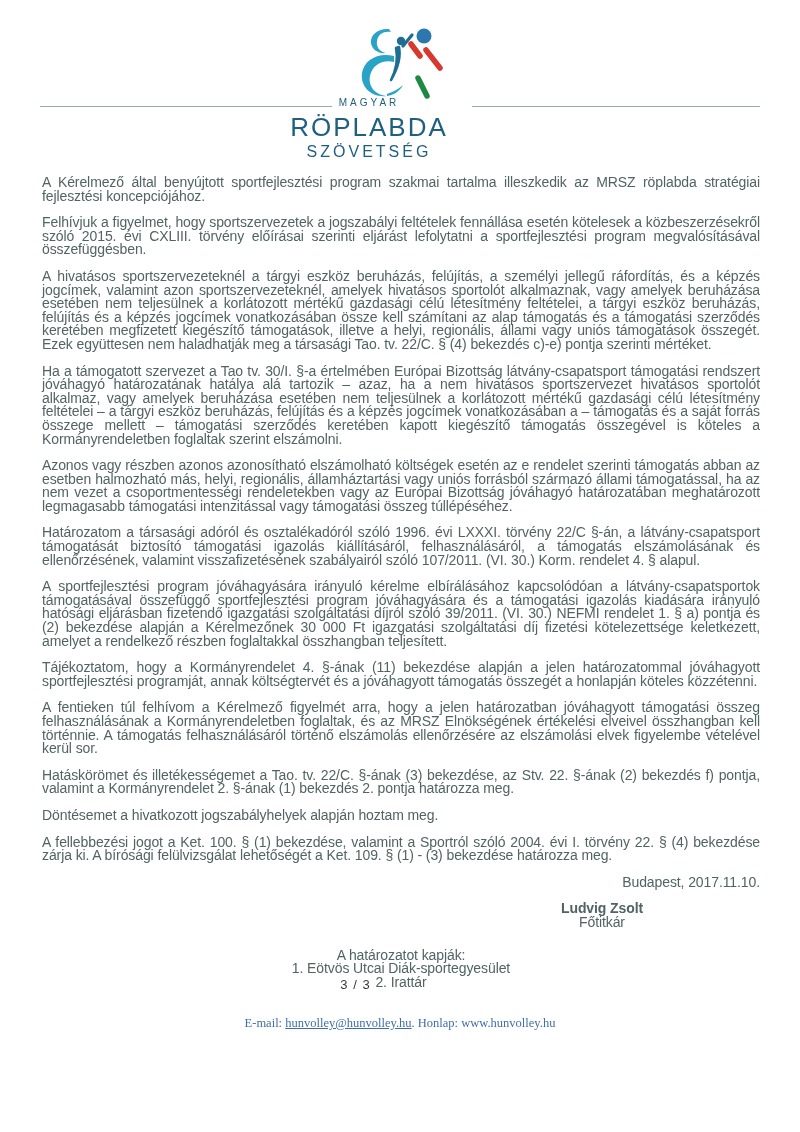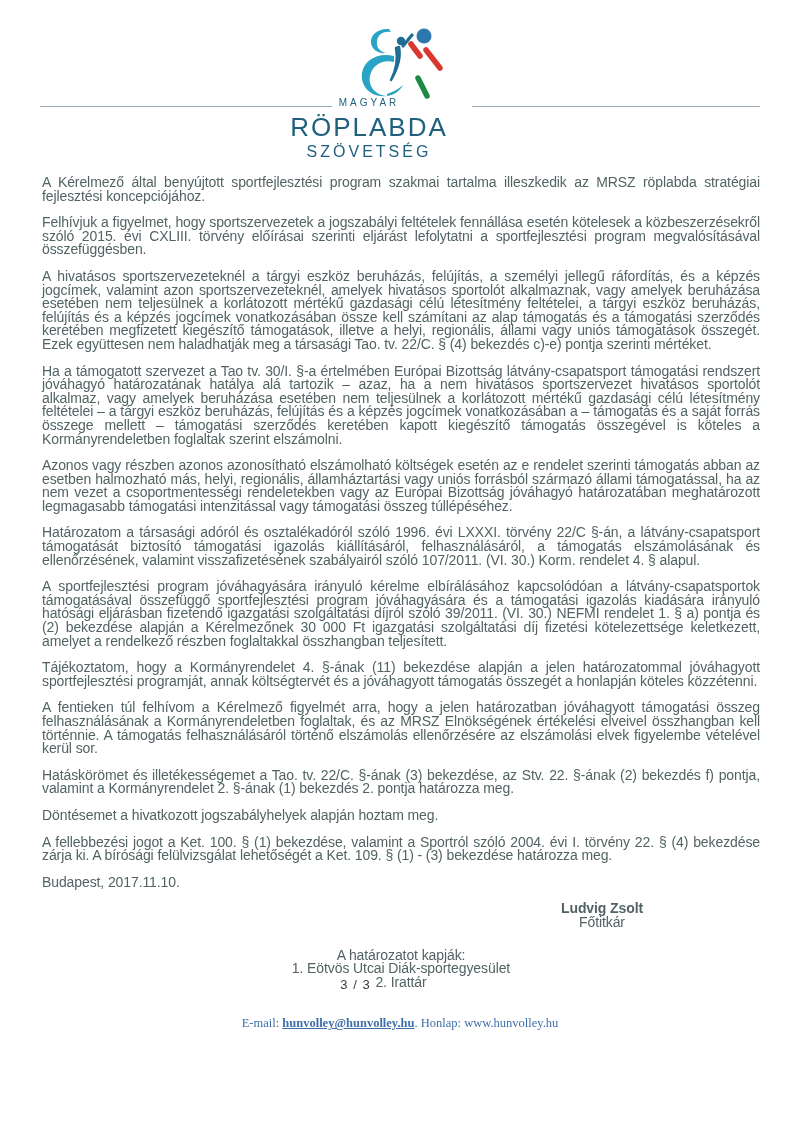--- a/index.html
+++ b/index.html
@@ -27,21 +27,21 @@
   .logo-text .l3 { font-size:16px; letter-spacing:3px; }
 
   
   .content {
     position:absolute; left:42px; top:176px; width:718px;
     color:#526363; font-size:14px; line-height:13.6px;
     text-align:justify; letter-spacing:-0.1px;
   }
   .content p { margin:0 0 13px 0; }
 
-  .date-line { margin-top:17px; text-align:left; }
+  .date-line { margin-top:17px; text-align:right; }
 
   .signature {
     width:170px; margin:1px 73px 0 auto; text-align:center;
   }
   .signature .name  { font-weight:bold; }
   .signature .title { }
 
   .recipients { margin-top:19px; text-align:center; }
   .recipients div { margin:0; }
 
@@ -52,21 +52,21 @@
     letter-spacing:1px;
   }
 
   
   .footer {
     position:absolute; left:0; top:1016px; width:800px;
     text-align:center; color:#3f6fa9;
     font-family:"Liberation Serif", serif;
     font-size:12.5px; line-height:15.5px;
   }
-  .footer .email-link { text-decoration:underline; color:#3f6fa9; cursor:pointer;font-weight:bold; }
+  .footer .email-link { text-decoration:underline; color:#3f6fa9; cursor:pointer; }
 </style>
 </head>
 <body>
 
 <div class="header-rule left"></div>
 <div class="header-rule right"></div>
 
 <svg class="logo-graphic" viewBox="0 0 118 76" aria-hidden="true">
 
   <path d="M52,30 C36,26 22,34 20,47 C18,61 30,72 45,70 C33,69 26,60 28,50 C30,39 41,33 52,36 Z" fill="#2aa4c6"></path>

